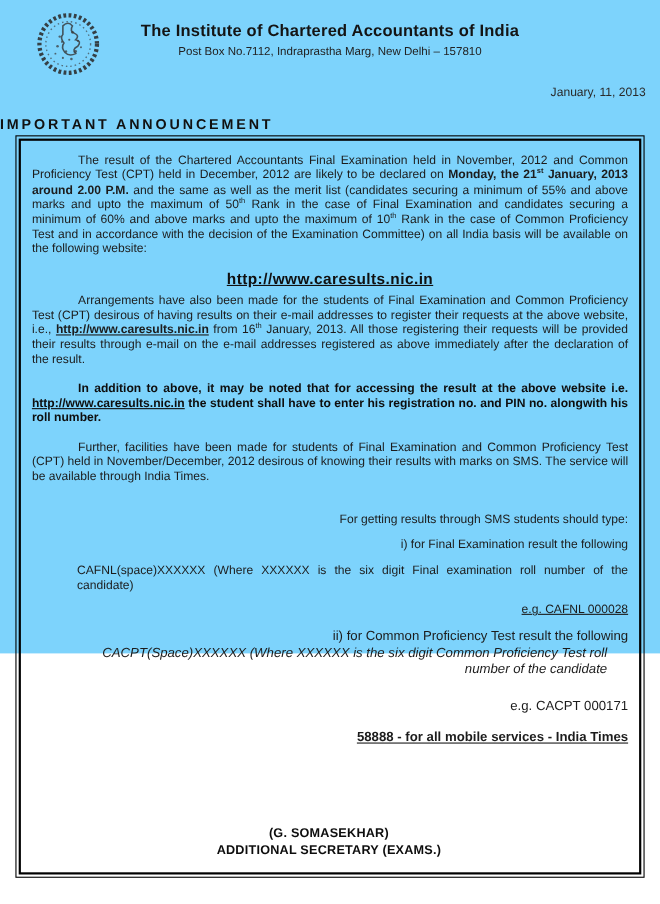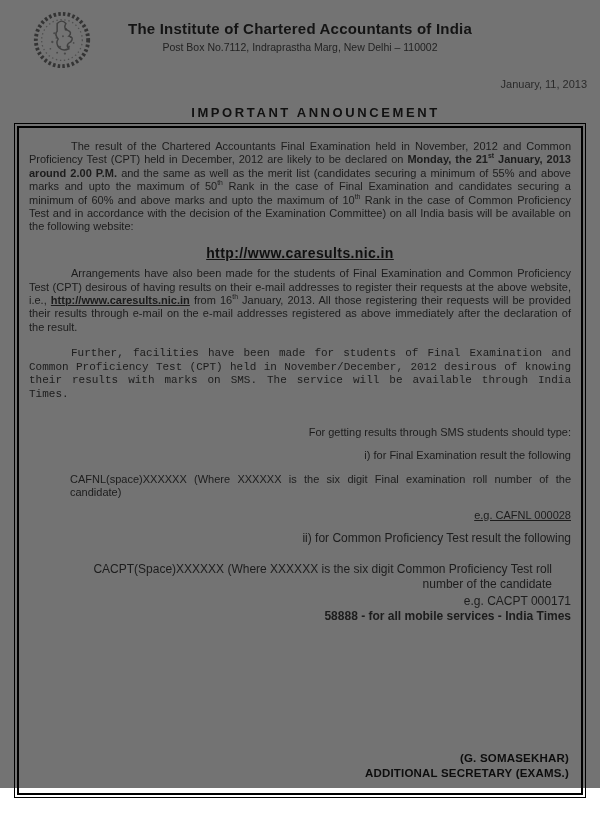--- a/index.html
+++ b/index.html
@@ -4,44 +4,43 @@
 <style>
   * { box-sizing: border-box; }
   html, body { margin: 0; padding: 0; }
   body {
     width: 600px; height: 822px;
     background: #ffffff;
     font-family: "Liberation Sans", sans-serif;
     color: #1c1c1c;
     overflow: hidden;
   }
-  .page { position: relative; width: 600px; height: 788px; background: #737373; }
+  .page { position: relative; width: 600px; height: 594px; background: #7dd3fc; }
 
   
   .logo {
     position: absolute; top: 10px; left: 31px;
     width: 62px; height: 62px;
   }
   .masthead { padding-top: 20px; text-align: center; }
   .org-name {
     font-size: 15px; font-weight: bold; letter-spacing: 0.2px;
     color: #141414;
   }
   .org-address { font-size: 10.5px; margin-top: 4px; color: #222; }
 
   .date-line {
     text-align: right; padding-right: 13px; margin-top: 25px;
     font-size: 11px; color: #2a2a2a;
   }
 
   .doc-title {
-    text-align: center; font-size: 13px; font-weight: bold;
+    font-size: 13px; font-weight: bold;
     letter-spacing: 2.6px; margin-top: 15px; margin-bottom: 3px;
     color: #111;
-    padding-left: 31px;
   }
 
   
   .doc-box {
     margin: 0 14px; border: 1px solid #000; padding: 2px;
     height: 675px;
   }
   .doc-box-inner {
     border: 2px solid #000; height: 100%;
     padding: 6px 10px 12px 10px;
@@ -56,36 +55,36 @@
   sup { font-size: 0.62em; line-height: 0; vertical-align: super; }
 
   .p1 { margin-top: 6px; }
   .website-link {
     display: block; text-align: center;
     font-size: 14px; font-weight: bold; text-decoration: underline;
     letter-spacing: 0.4px; margin: 13px 0 7px 0; color: #101010;
   }
   .p2 { }
   .p3 { margin-top: 13px; font-weight: bold; color: #0e0e0e; }
-  .p4 { margin-top: 13px; font-family: Liberation Mono, monospace; }
+  .p4 { margin-top: 13px; }
 
   .sms-block { margin-left: 41px; }
   .sms-intro { margin-top: 25px; }
   .item-label { margin-top: 10px; }
   .format-line { margin-top: 10px; text-align: justify; }
   .example-line { margin-top: 9px; text-decoration: underline; }
   .alt { font-size: 12px; line-height: 15px; }
   .cpt-label { margin-top: 9px; }
-  .cpt-format { margin-top: 16px; max-width: 482px; }
-  .cpt-example { margin-top: 2px; }
+  .cpt-format { max-width: 482px; font-style: italic; }
+  .cpt-example { margin-top: 18px; }
   .send-to { margin-top: 14px; }
-  .sms-number { font-weight: bold; }
+  .sms-number { margin-top: 14px; font-weight: bold; text-decoration: underline; }
 
   .signature {
-    margin-top: auto; text-align: right;
+    margin-top: auto; text-align: center;
     font-weight: bold; font-size: 11.5px; line-height: 15px;
     letter-spacing: 0.2px; padding-right: 2px; color: #0d0d0d;
   }
 </style>
 </head>
 <body>
 
 <div class="page">
 
   <div class="logo">
@@ -105,36 +104,37 @@
           <circle cx="44" cy="34" r="0.9"></circle>
         <circle cx="20" cy="40" r="0.9"></circle>
           <circle cx="33" cy="27" r="1.0"></circle>
           <circle cx="26" cy="29" r="0.8"></circle>
       </g>
     </svg>
   </div>
 
   <div class="masthead">
     <div class="org-name">The Institute of Chartered Accountants of India</div>
-    <div class="org-address">Post Box No.7112, Indraprastha Marg, New Delhi – 110002</div>
+    <div class="org-address">Post Box No.7112, Indraprastha Marg, New Delhi – 157810</div>
   </div>
 
   <div class="date-line">January, 11, 2013</div>
 
   <div class="doc-title">IMPORTANT ANNOUNCEMENT</div>
 
   <div class="doc-box">
     <div class="doc-box-inner">
 
       <p class="para p1"><span>The result of the Chartered Accountants Final Examination held in November, 2012 and Common Proficiency Test (CPT) held in December, 2012 are likely to be declared on </span><span class="b">Monday, the 21</span><sup class="b">st</sup><span class="b"> January, 2013 around 2.00 P.M.</span><span> and the same as well as the merit list (candidates securing a minimum of 55% and above marks and upto the maximum of 50</span><sup>th</sup><span> Rank in the case of Final Examination and candidates securing a minimum of 60% and above marks and upto the maximum of 10</span><sup>th</sup><span> Rank in the case of Common Proficiency Test and in accordance with the decision of the Examination Committee) on all  India basis will be available on the following website:</span></p>
 
       <span class="website-link">http://www.caresults.nic.in</span>
 
       <p class="para p2"><span>Arrangements have also been made for the students of Final Examination and Common Proficiency Test (CPT) desirous of having results on their e-mail addresses to register their requests at the above website, i.e., </span><span class="b u">http://www.caresults.nic.in</span><span> from 16</span><sup>th</sup><span> January, 2013.  All those registering their requests will be provided their results through e-mail on the e-mail addresses registered as above immediately after the declaration of the result.</span></p>
 
+      <p class="para p3"><span class="b">In addition to above, it may be noted that for accessing the result at the above website i.e. </span><span class="b u">http://www.caresults.nic.in</span><span class="b"> the student shall have to enter his registration no. and PIN no. alongwith his roll number.</span></p>
 
       <p class="para p4">Further, facilities have been made for students of Final Examination and Common Proficiency Test (CPT) held in November/December, 2012 desirous of knowing their results with marks on SMS. The service will be available through India Times.</p>
 
       <div class="sms-block">
         <p class="sms-intro">For getting results through SMS students should type:</p>
         <p class="item-label">i) for Final Examination result the following</p>
         <p class="format-line">CAFNL(space)XXXXXX (Where XXXXXX is the six digit Final examination roll number of the candidate)</p>
         <p class="example-line">e.g. CAFNL 000028</p>
         <p class="cpt-label alt">ii) for Common Proficiency Test result the following</p>
         <p class="cpt-format alt">CACPT(Space)XXXXXX (Where XXXXXX  is the six digit Common Proficiency Test roll number of the candidate</p>

